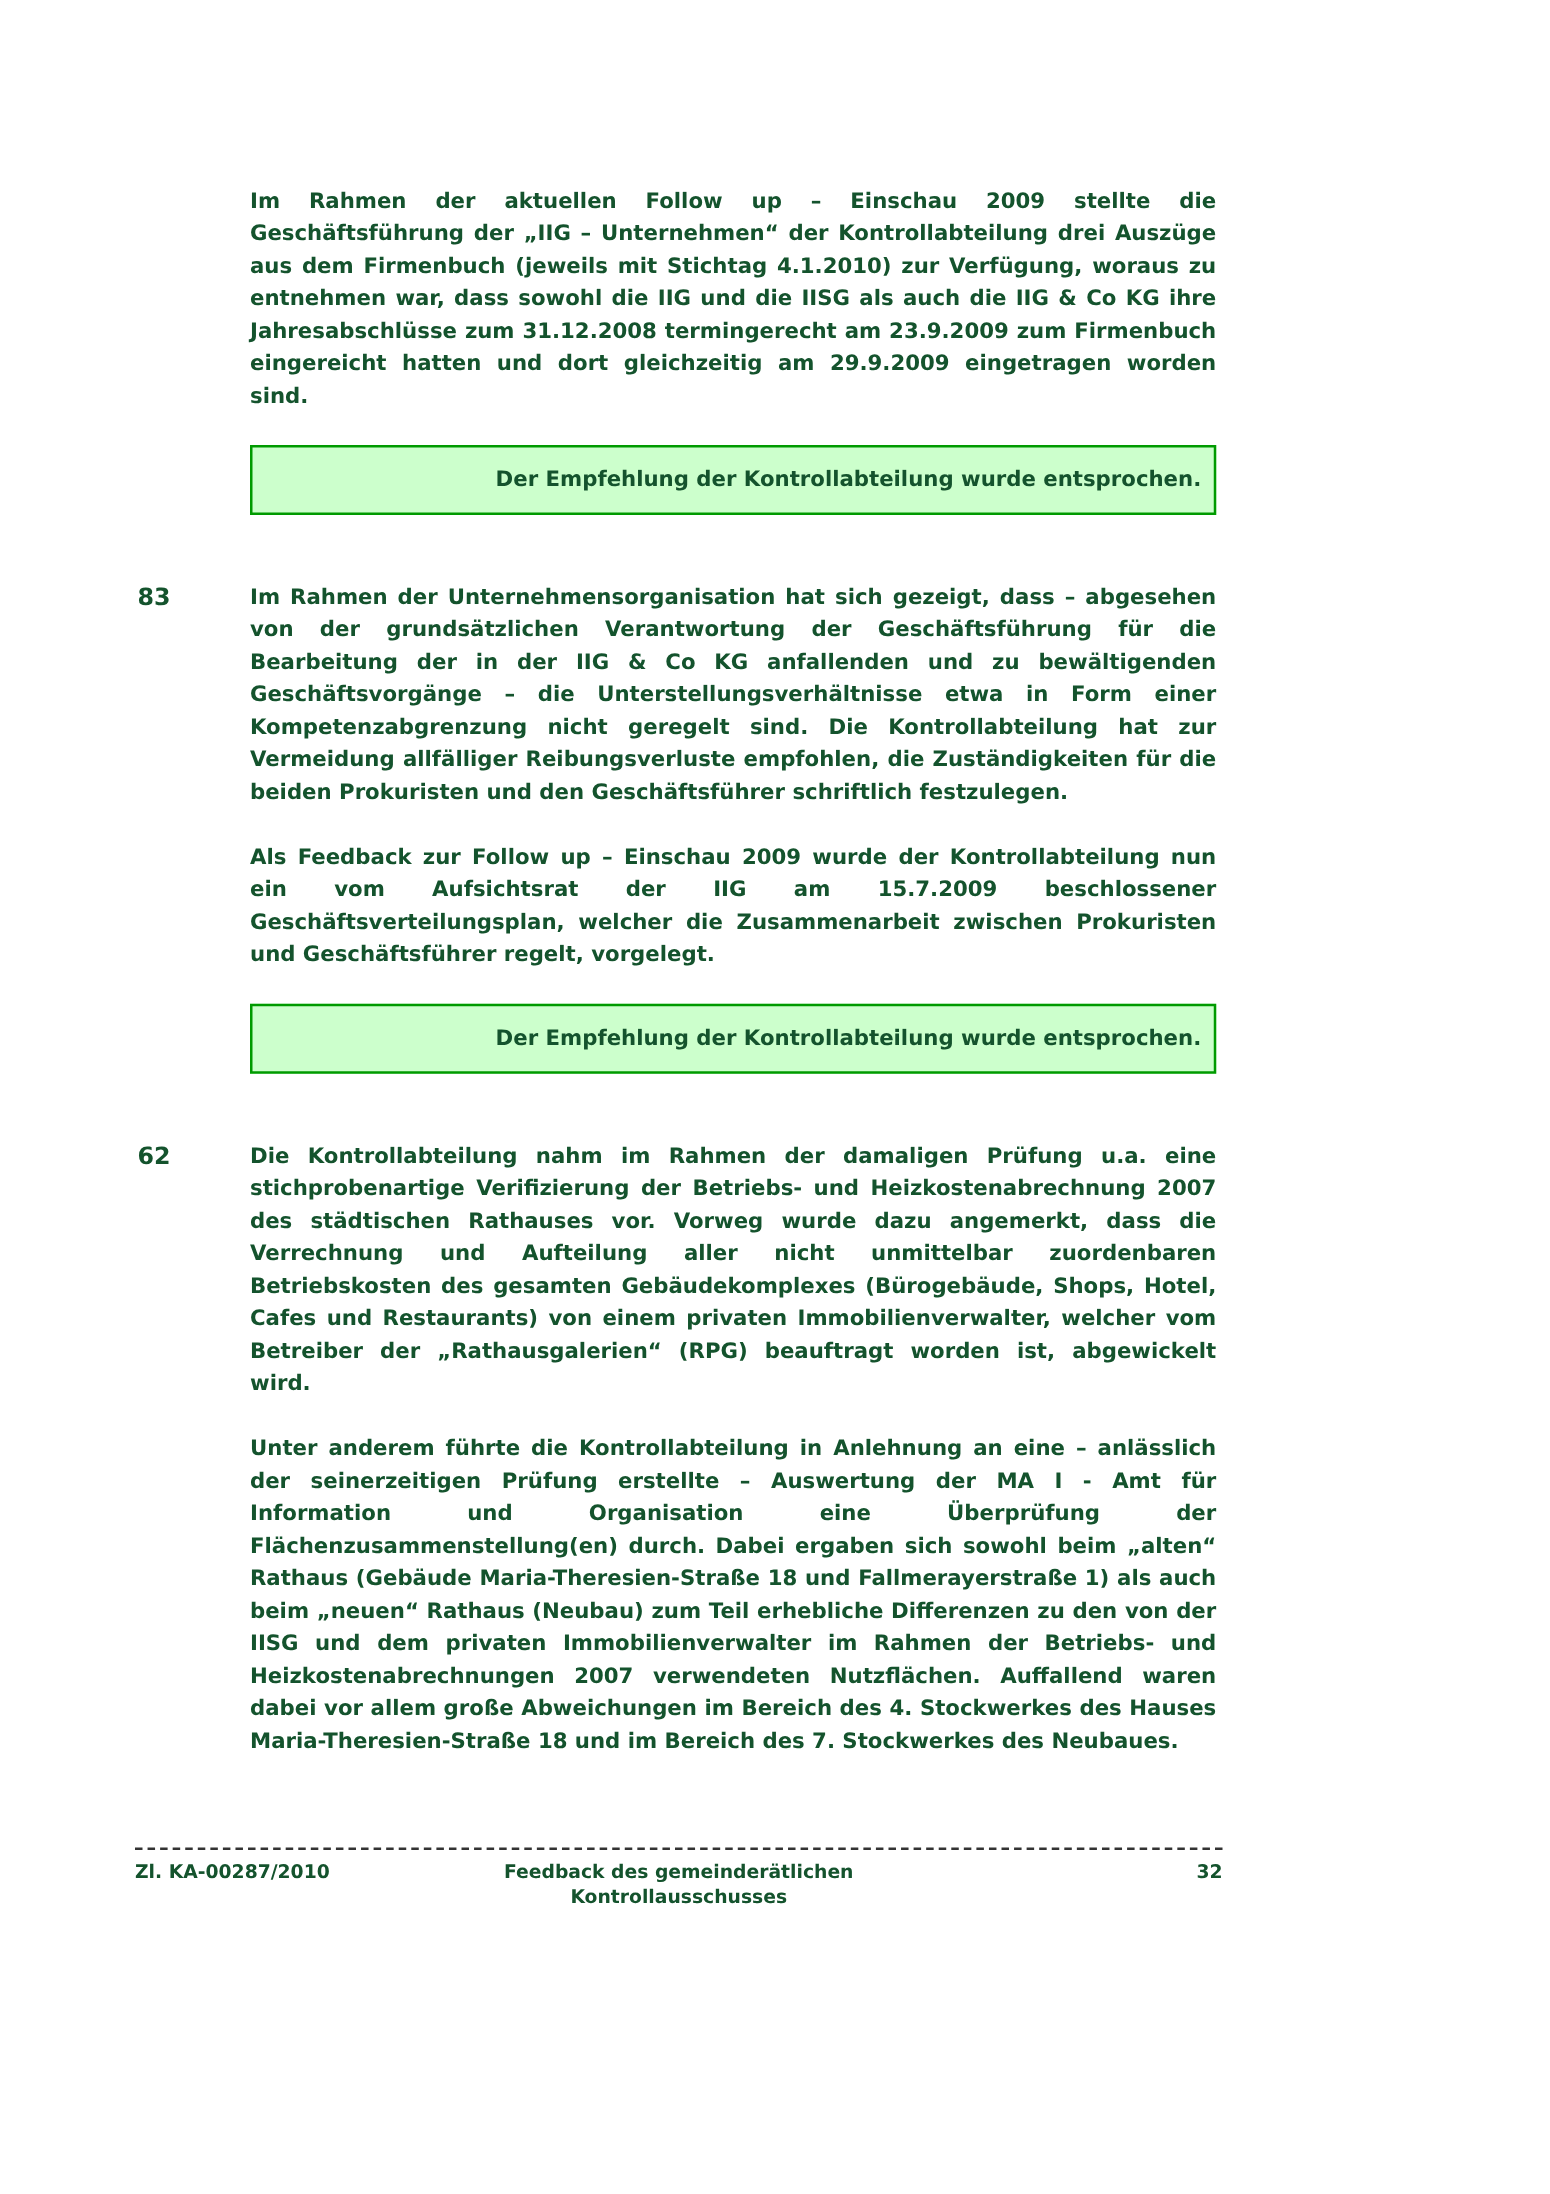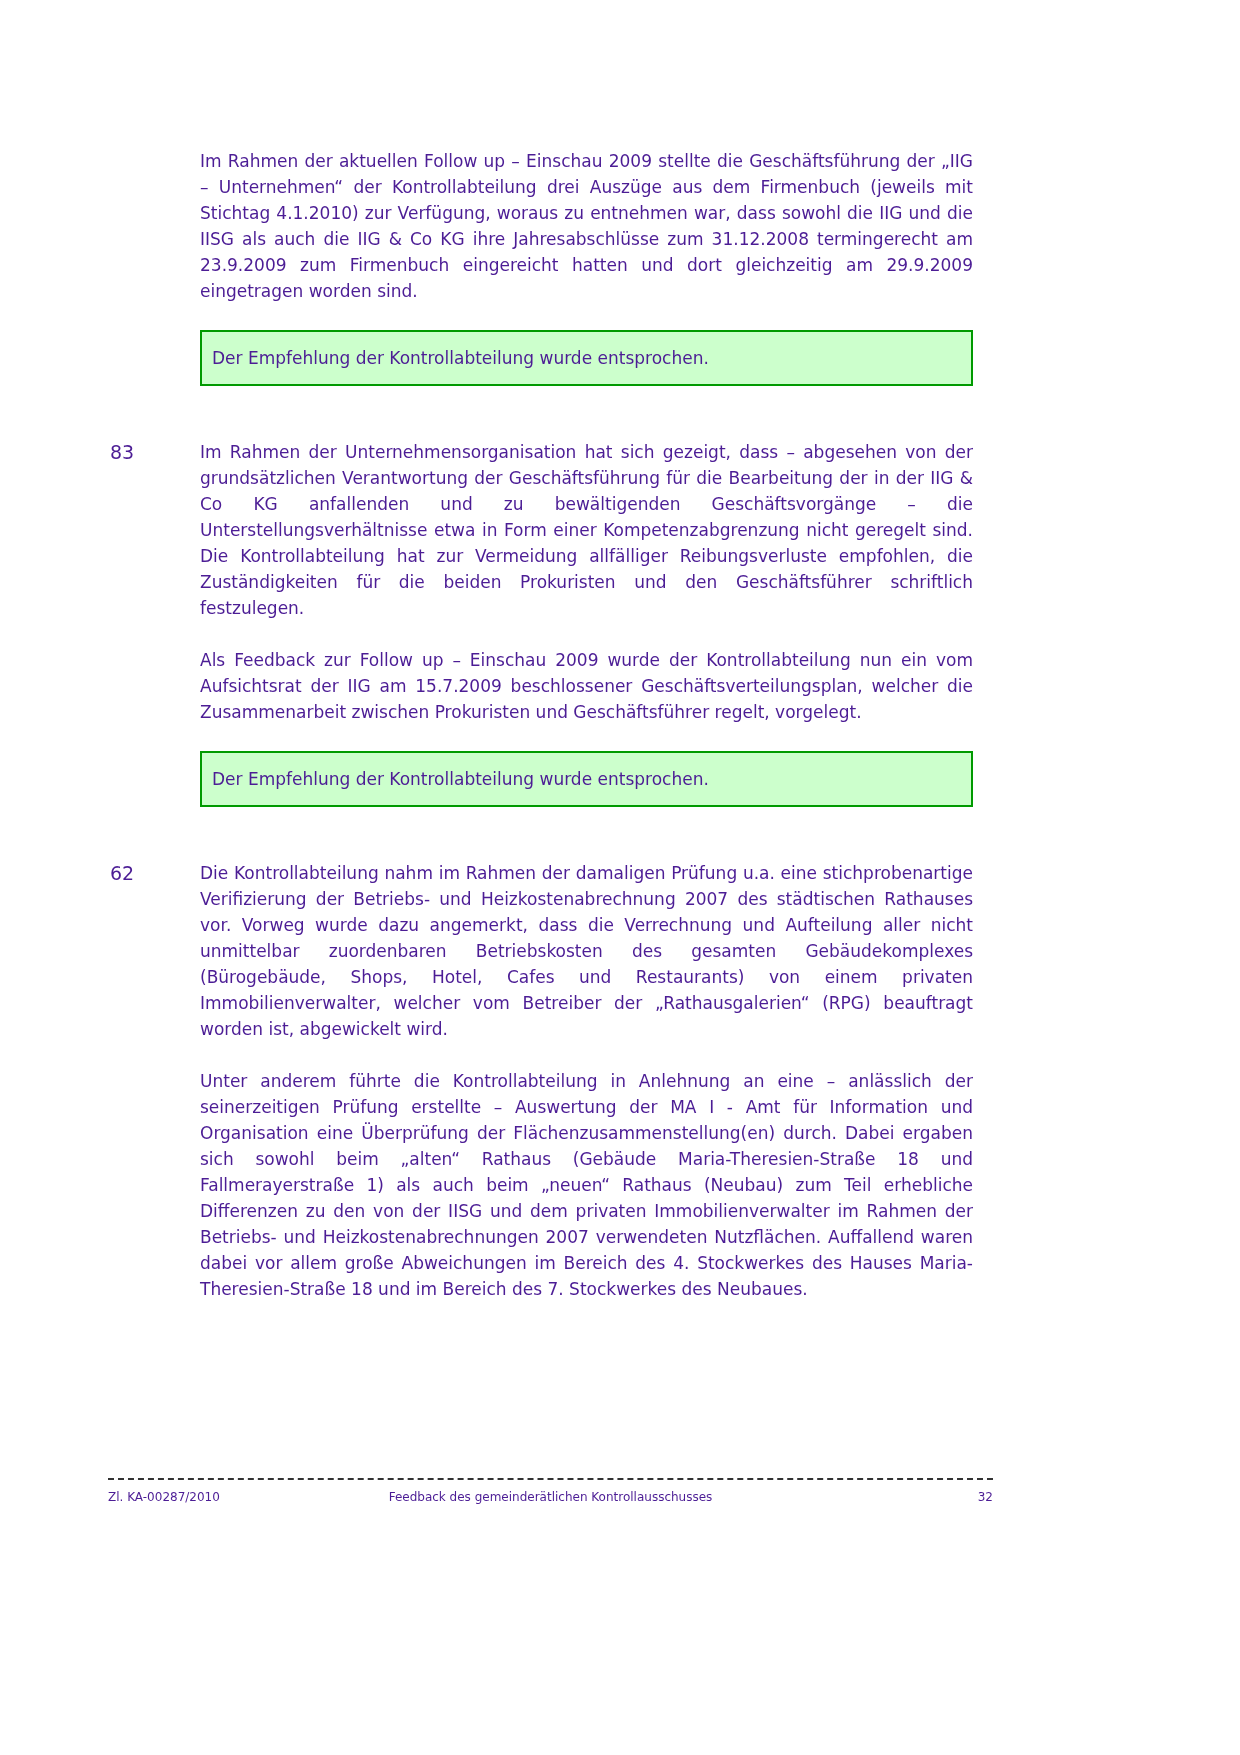--- a/index.html
+++ b/index.html
@@ -8,23 +8,24 @@
     background: #ffffff;
   }
   .page {
     position: relative;
     width: 1236px;
     height: 1755px;
     background: #ffffff;
     font-family: "DejaVu Sans", "Liberation Sans", sans-serif;
     font-size: 17px;
     line-height: 26px;
-    color: #4c1d95;
+    color: #14532d;
     overflow: hidden;
     box-sizing: border-box;
+    font-weight: bold;
   }
   .content {
     position: absolute;
     top: 148px;
     left: 110px;
     right: 263px;
   }
   .section {
     display: grid;
     grid-template-columns: 90px 1fr;
@@ -35,32 +36,32 @@
     padding-top: 0;
   }
   .para {
     margin: 0 0 26px 0;
     text-align: justify;
   }
   .callout {
     margin: 2px 0 53px 0;
     background: var(--callout-bg, #ccffcc);
     border: 2px solid var(--callout-border, #009a00);
-    text-align: left;
+    text-align: right;
     padding: 13px 10px;
     box-sizing: border-box;
   }
   .footer {
     position: absolute;
     top: 1478px;
     left: 108px;
-    right: 243px;
+    right: 258px;
     border-top: 2px dashed #333333;
     padding-top: 7px;
-    font-size: 12px;
+    font-size: 15px;
     line-height: 20px;
     display: flex;
     align-items: baseline;
   }
   .footer .f-left  { flex: 1; text-align: left; }
   .footer .f-center{ flex: 2; text-align: center; }
   .footer .f-right { flex: 1; text-align: right; }
 </style>
 </head>
 <body>

